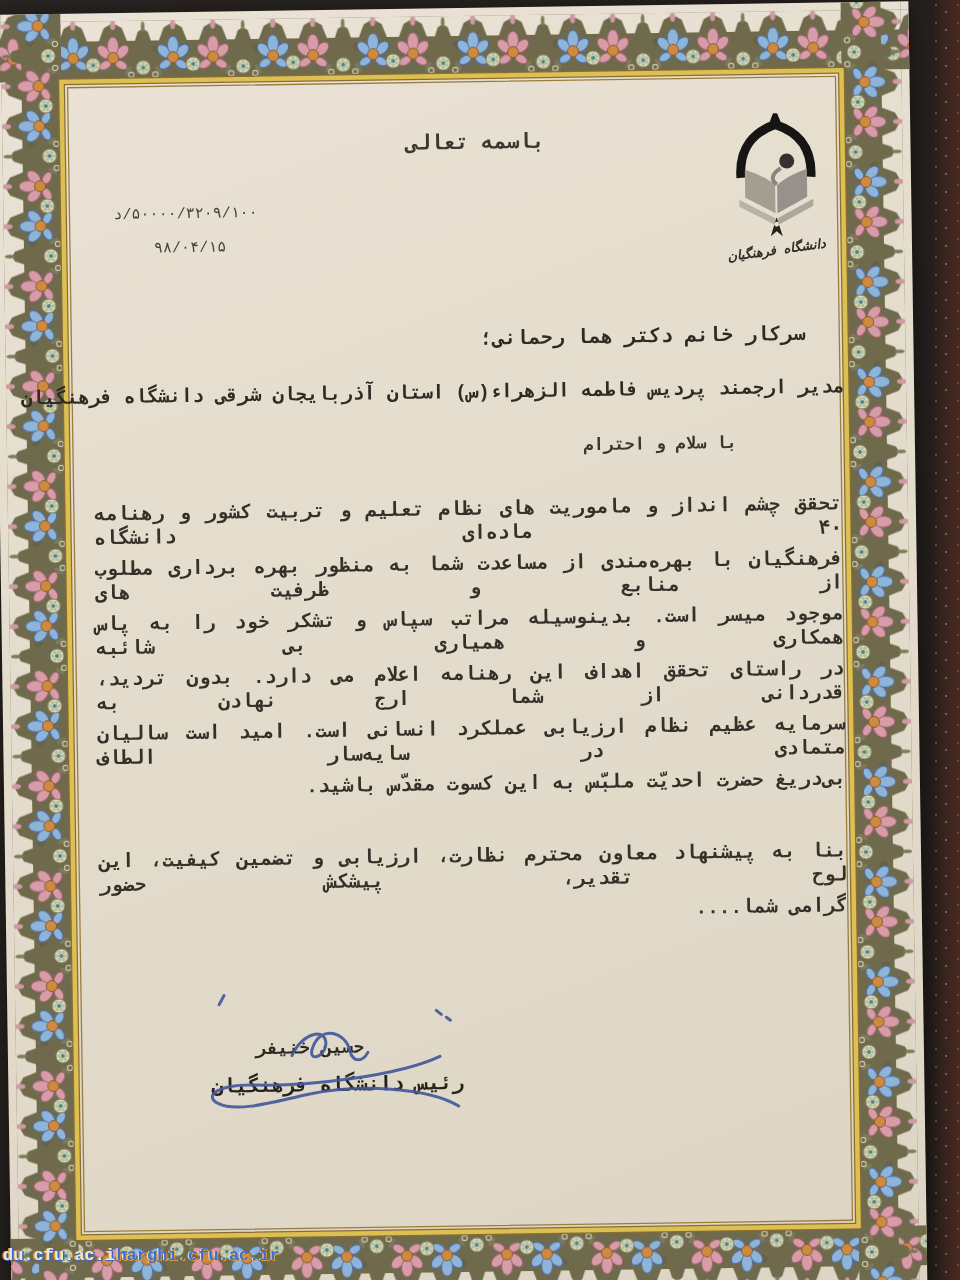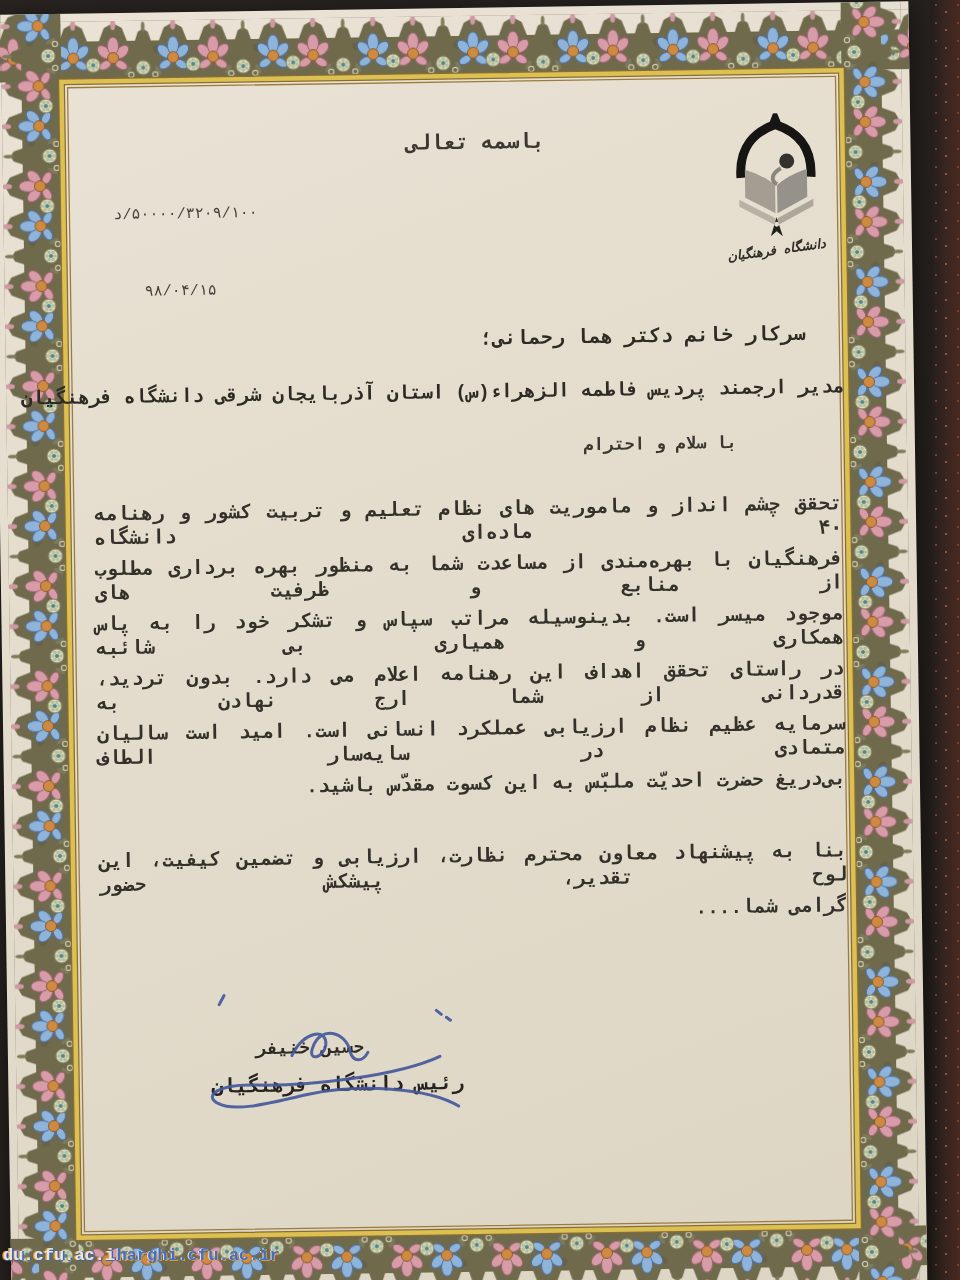--- a/index.html
+++ b/index.html
@@ -131,21 +131,21 @@
       <path d="M54,112 L18,93 L18,86 L54,105 Z" fill="#b7b2a4"></path>
       <path d="M56,112 L92,93 L92,86 L56,105 Z" fill="#aca799"></path>
       <circle cx="66" cy="48" r="7.5" fill="#34322f"></circle>
       <path d="M60,55 C51,60 49,67 56,71" fill="none" stroke="#8b877c" stroke-width="4"></path>
       <path d="M55,104 L49,123 L55,118 L61,123 Z" fill="#23211e"></path>
       <circle cx="55" cy="111" r="2.4" fill="#e6dfd0"></circle>
       <text x="55" y="141" text-anchor="middle" font-size="13" font-style="italic" font-weight="bold" fill="#2e2b26" transform="rotate(-7 55 141)" direction="rtl">دانشگاه فرهنگیان</text>
     </svg>
 
     <div class="refnum">د/۵۰۰۰۰/۳۲۰۹/۱۰۰</div>
-    <div class="refdate" style="position:absolute;left:148px;top:226px;margin-top:43px;">۹۸/۰۴/۱۵</div>
+    <div class="refdate" style="position:absolute;left:158px;top:226px;">۹۸/۰۴/۱۵</div>
 
     <div class="txt recip1">سرکار خانم دکتر هما رحمانی؛</div>
     <div class="txt recip2">مدیر ارجمند پردیس فاطمه الزهراء(س) استان آذربایجان شرقی دانشگاه فرهنگیان</div>
     <div class="txt salut">با سلام و احترام</div>
 
     <div class="bodyline" style="top:489px">تحقق چشم انداز و ماموریت های نظام تعلیم و تربیت کشور و رهنامه ۴۰ ماده‌ای دانشگاه</div>
     <div class="bodyline" style="top:544px">فرهنگیان با بهره‌مندی از مساعدت شما به منظور بهره برداری مطلوب از منابع و ظرفیت های</div>
     <div class="bodyline" style="top:599px">موجود میسر است. بدینوسیله مراتب سپاس و تشکر خود را به پاس همکاری و همیاری بی شائبه</div>
     <div class="bodyline" style="top:654px">در راستای تحقق اهداف این رهنامه اعلام می دارد. بدون تردید، قدردانی از شما ارج نهادن به</div>
     <div class="bodyline" style="top:709px">سرمایه عظیم نظام ارزیابی عملکرد انسانی است. امید است سالیان متمادی در سایه‌سار الطاف</div>

